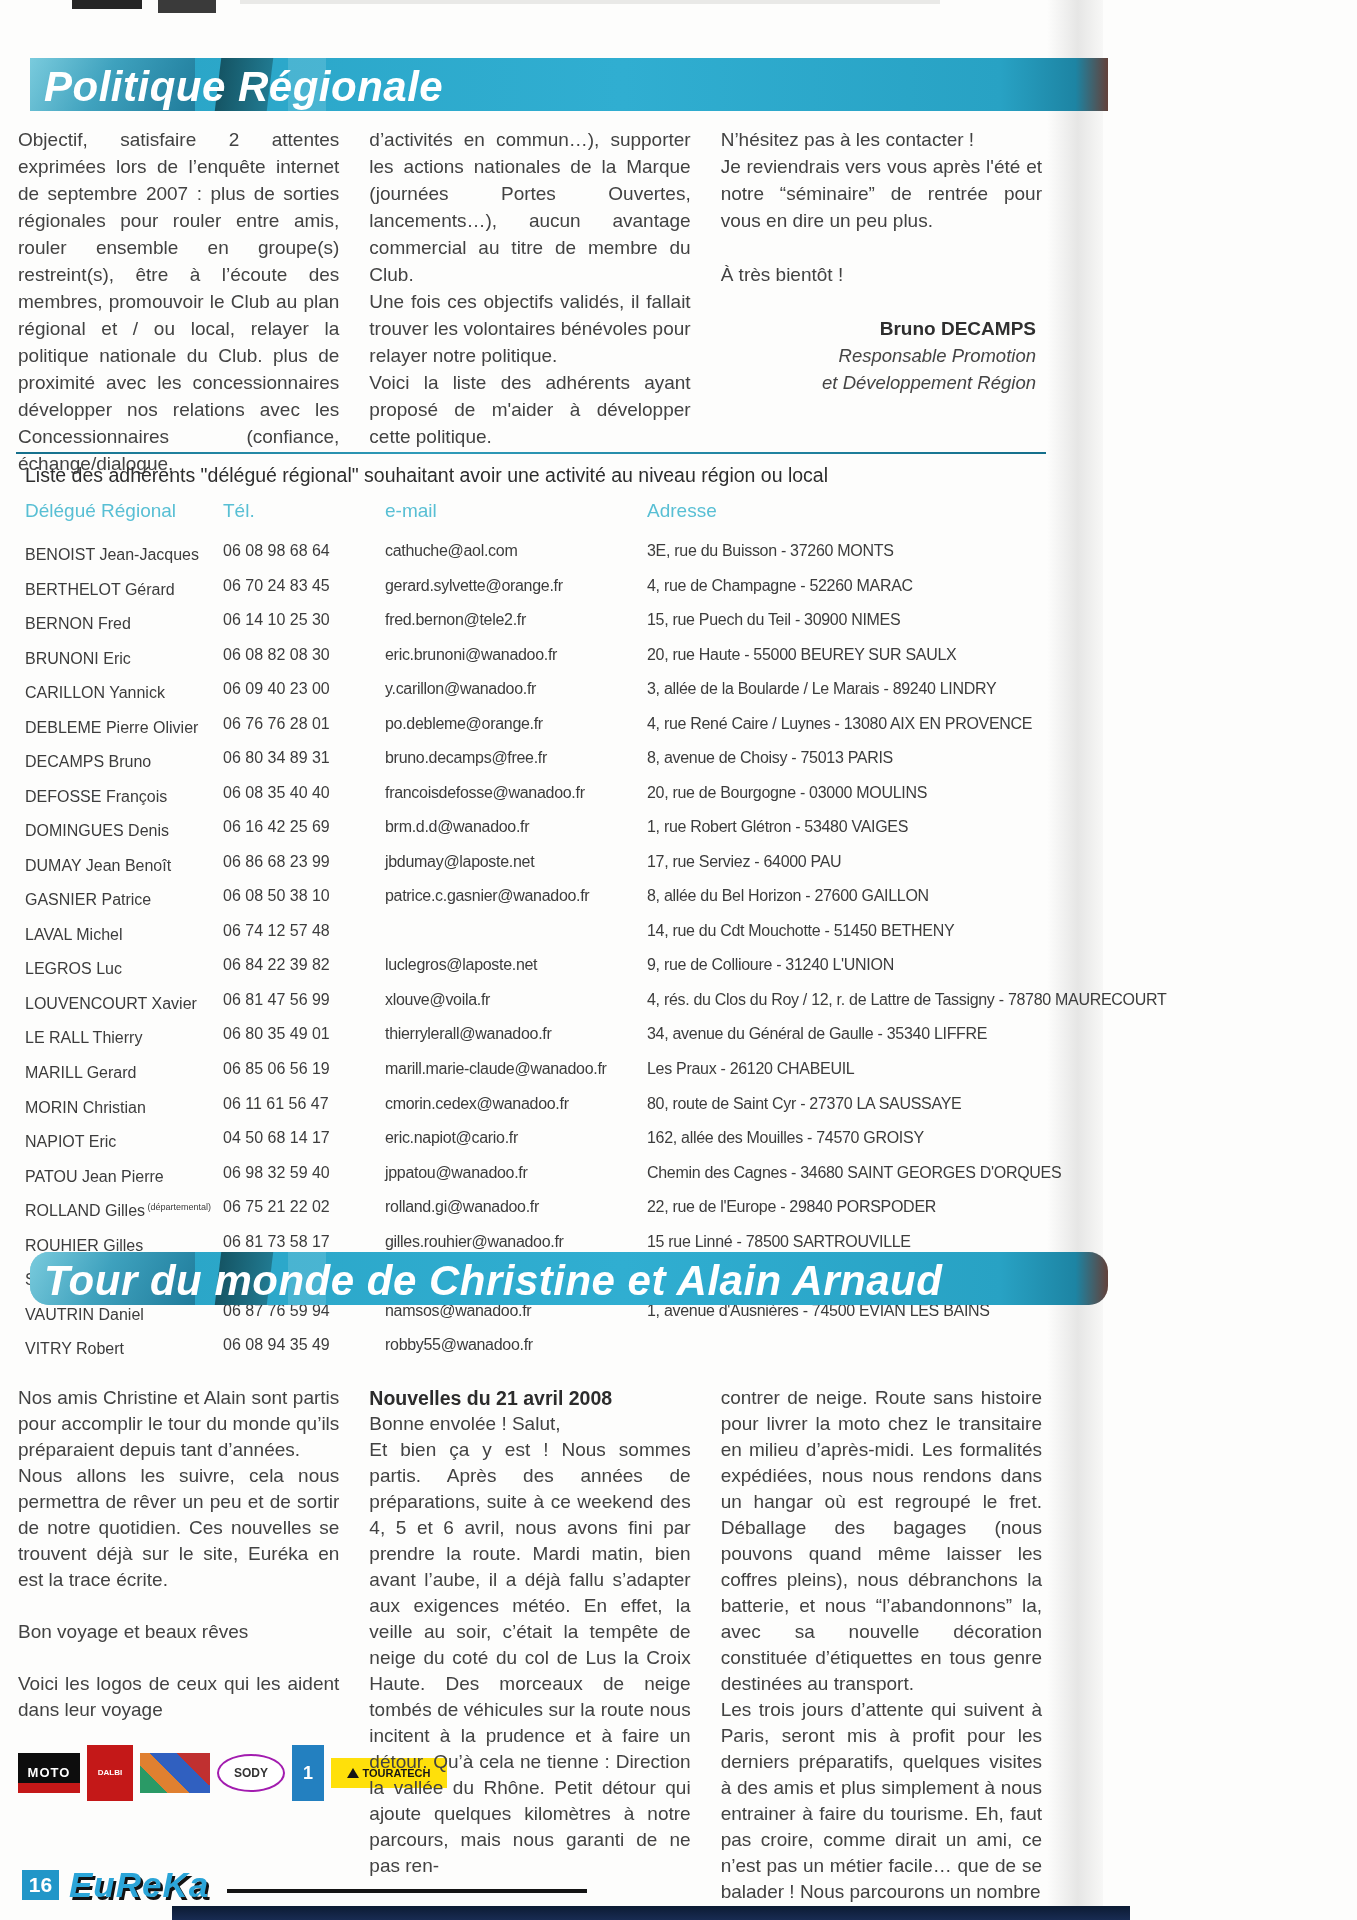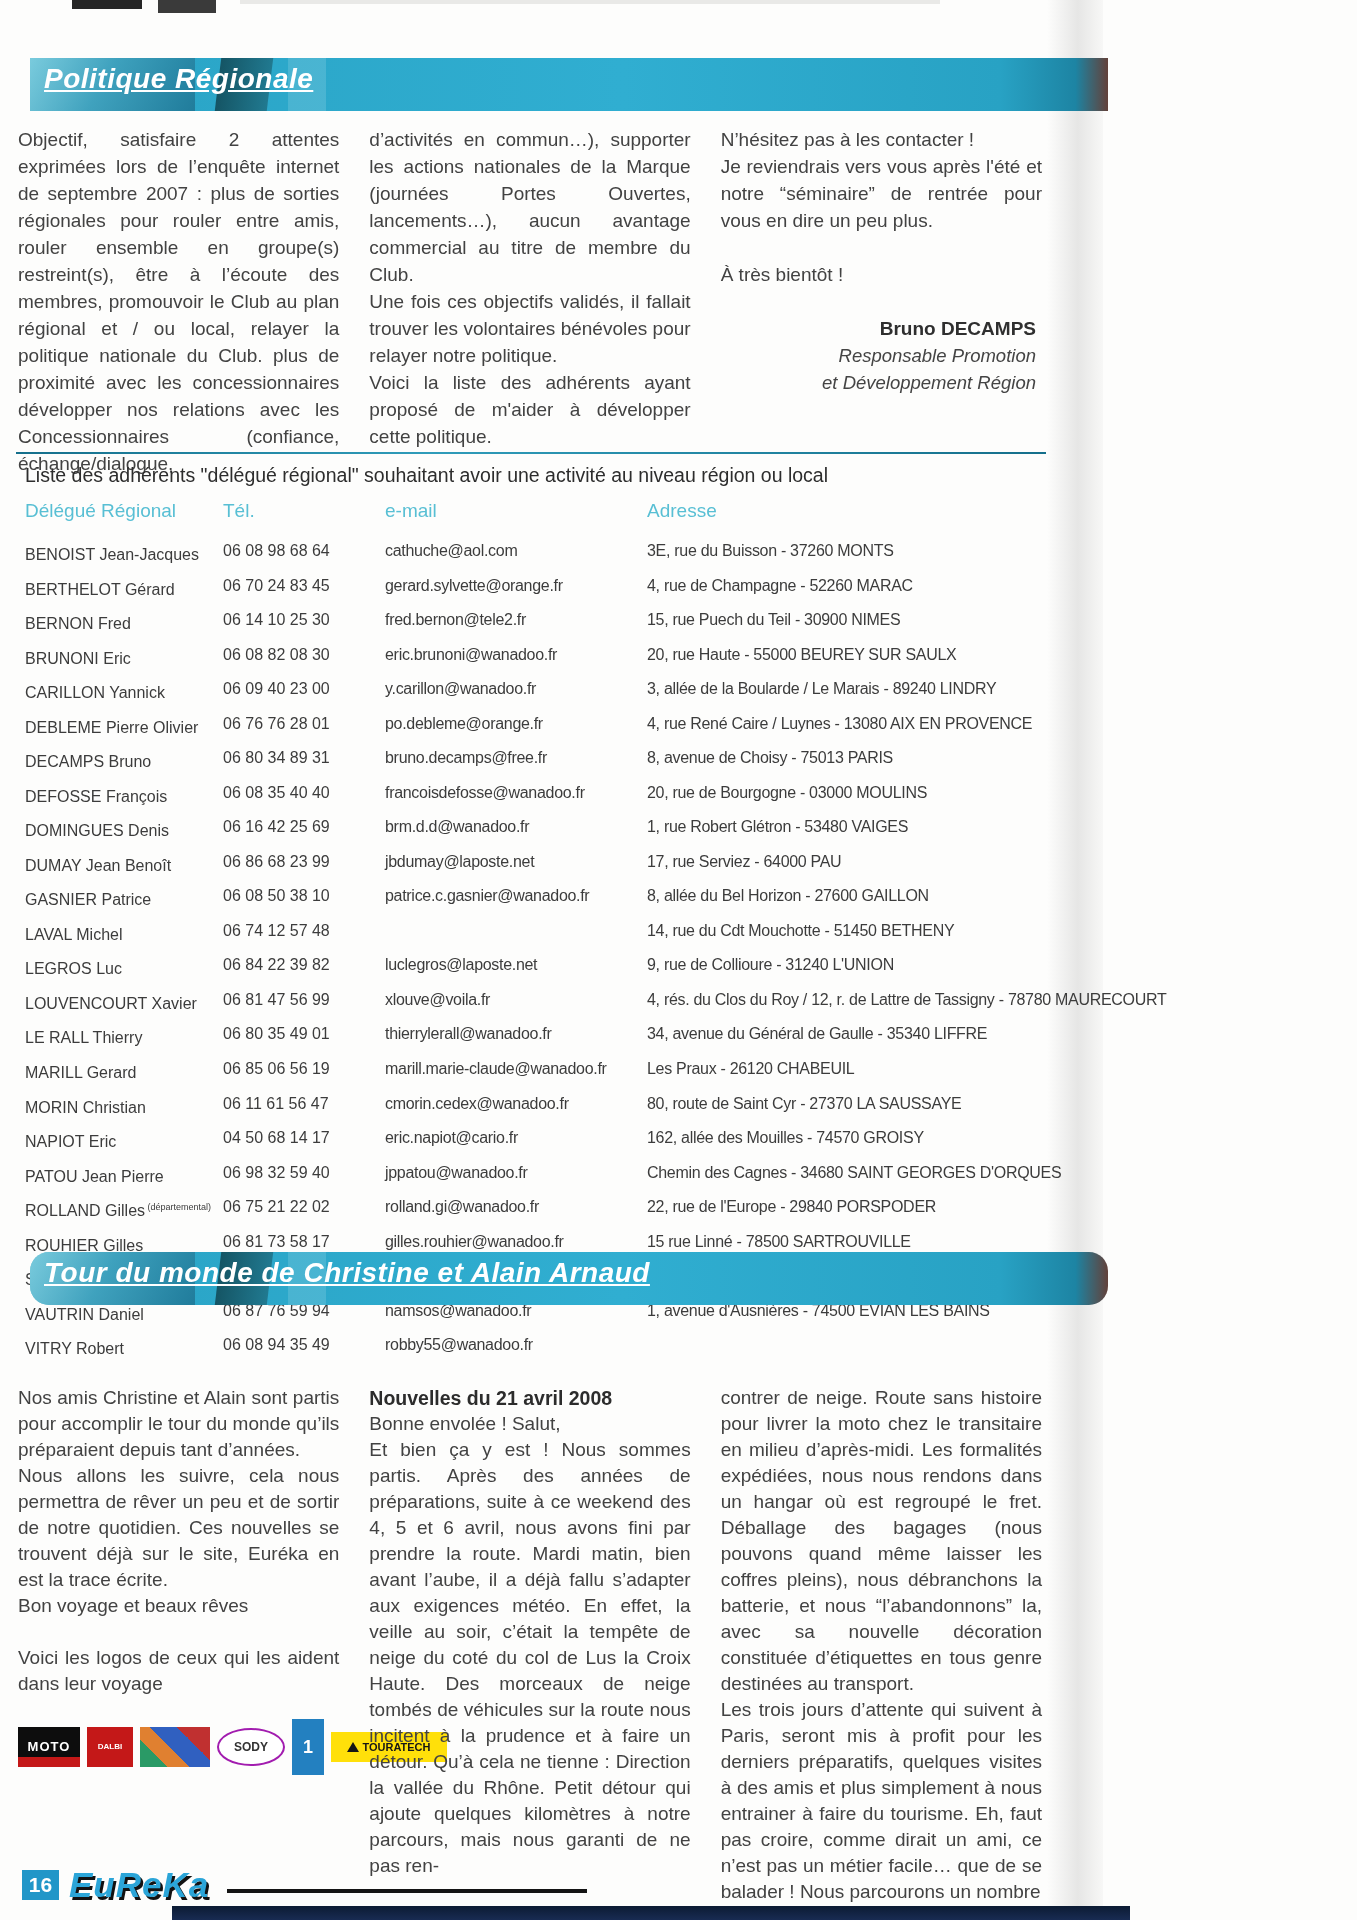--- a/index.html
+++ b/index.html
@@ -13,31 +13,31 @@
   .edge-band{position:absolute;top:0;left:1047px;width:56px;height:100%;
              background:linear-gradient(90deg,rgba(110,110,110,0) 0%,rgba(110,110,110,.16) 55%,rgba(110,110,110,.04) 100%);}
   
   .banner{position:absolute;left:30px;width:1078px;height:53px;overflow:hidden;
           background:linear-gradient(90deg,#55b7cf 0%,#2ba6c8 14%,#30aed1 55%,#28a2c4 90%,#1d84a3 97%,#63413a 100%);}
   .banner .frag1{position:absolute;left:0;top:0;width:165px;height:100%;
                  background:linear-gradient(120deg,#86d2e2 0%,#3e9db9 45%,#1d6e8c 100%);opacity:.75;}
   .banner .frag2{position:absolute;left:188px;top:0;width:52px;height:100%;
                  background:linear-gradient(90deg,#0f404b,#1e6e82);opacity:.8;transform:skewX(-7deg);}
   .banner .frag3{position:absolute;left:258px;top:0;width:38px;height:100%;background:rgba(255,255,255,.14);}
-  .banner .title{position:relative;z-index:3;font-size:28px;font-weight:bold;font-style:italic;color:#ffffff;
-                 padding:5px 0 0 14px;letter-spacing:.5px;white-space:nowrap;text-decoration:underline;}
+  .banner .title{position:relative;z-index:3;font-size:42px;font-weight:bold;font-style:italic;color:#ffffff;
+                 padding:5px 0 0 14px;letter-spacing:.5px;white-space:nowrap;}
   .banner1{top:58px;} .banner2{top:1252px;border-radius:19px;}
   
   .three-cols{position:absolute;left:18px;width:1024px;display:flex;gap:30px;}
   .cols-s1{top:126px;} .cols-s2{top:1385px;}
   .col{flex:1;min-width:0;text-align:justify;font-size:19px;line-height:27px;color:#424242;}
   .cols-s2 .col{line-height:26px;}
   .col p{margin:0;}
   .sec1-col3 p:nth-of-type(3){margin-top:27px;}
-  .sec2-col1 p:nth-of-type(3){}
+  .sec2-col1 p:nth-of-type(3){margin-top:26px;}
   .sec2-col1 p:nth-of-type(4){margin-top:26px;}
   .signature{margin-top:27px;text-align:right;padding-right:6px;}
   .sig-name{font-weight:bold;font-size:19px;color:#2f2f2f;}
   .sig-role{font-style:italic;font-size:18.5px;color:#444;}
   .col-heading{font-weight:bold;font-size:19.5px;color:#2c2c2c;margin:0 0 26px 0;text-align:left;}
   .divider{position:absolute;left:16px;top:452px;width:1030px;height:2px;
            background:linear-gradient(90deg,#156f8b,#2f9cba 40%,#156f8b);}
   
   .table-title{position:absolute;left:25px;top:464px;font-size:19.5px;color:#2d2d2d;white-space:nowrap;}
   .tgrid{position:absolute;left:25px;top:500px;width:1018px;}
@@ -57,21 +57,21 @@
   .lg-normandie{width:86px;height:25px;background:#fff;border:1px solid #e2e2e2;color:#c02030;font-size:6.5px;
                 box-shadow:inset 3px 0 0 #23409a;}
   .lg-manosque{width:92px;height:25px;background:#fff;border:1px solid #ddd;color:#d03020;font-size:8px;
                box-shadow:inset 0 4px 0 #2e58b8;}
   .lg-smc{width:82px;height:26px;background:#fff;border:1px solid #ddd;color:#1a55b0;font-size:15px;font-style:italic;}
   .lg-smc::before{content:"";width:0;height:0;border-left:7px solid transparent;border-right:7px solid transparent;
                   border-bottom:12px solid #d42020;margin-right:3px;}
   .lg-badge{width:44px;height:44px;border-radius:9px;background:#202a36;border:2px solid #0b1016;}
   .lg-moto{width:62px;height:40px;background:#0d0d0d;color:#fff;font-size:13px;letter-spacing:1px;
            box-shadow:inset 0 -10px 0 #c41818;}
-  .lg-dalbi{width:46px;height:40px;background:#c41818;color:#fff;font-size:8px;}
+  .lg-dalbi{width:46px;height:56px;background:#c41818;color:#fff;font-size:8px;}
   .lg-color{width:70px;height:40px;background:linear-gradient(45deg,#2a9a66 0 25%,#e08030 25% 45%,#3060c0 45% 70%,#c03030 70% 100%);}
   .lg-sody{width:64px;height:34px;background:#fff;border:2px solid #a21caf;border-radius:50%;color:#333;font-size:12px;}
   .lg-tribula{width:32px;height:56px;background:#2380c0;color:#fff;font-size:18px;}
   .lg-touratech{width:116px;height:30px;background:#ffe00a;color:#151515;font-size:11px;}
   .lg-touratech::before{content:"";width:0;height:0;border-left:6px solid transparent;border-right:6px solid transparent;
                         border-bottom:10px solid #151515;margin-right:3px;}
   
   .footer{position:absolute;left:22px;top:1868px;display:flex;align-items:center;}
   .pagenum{width:37px;height:30px;background:#2196c8;color:#fff;font-weight:bold;font-size:21px;
            display:flex;align-items:center;justify-content:center;}

